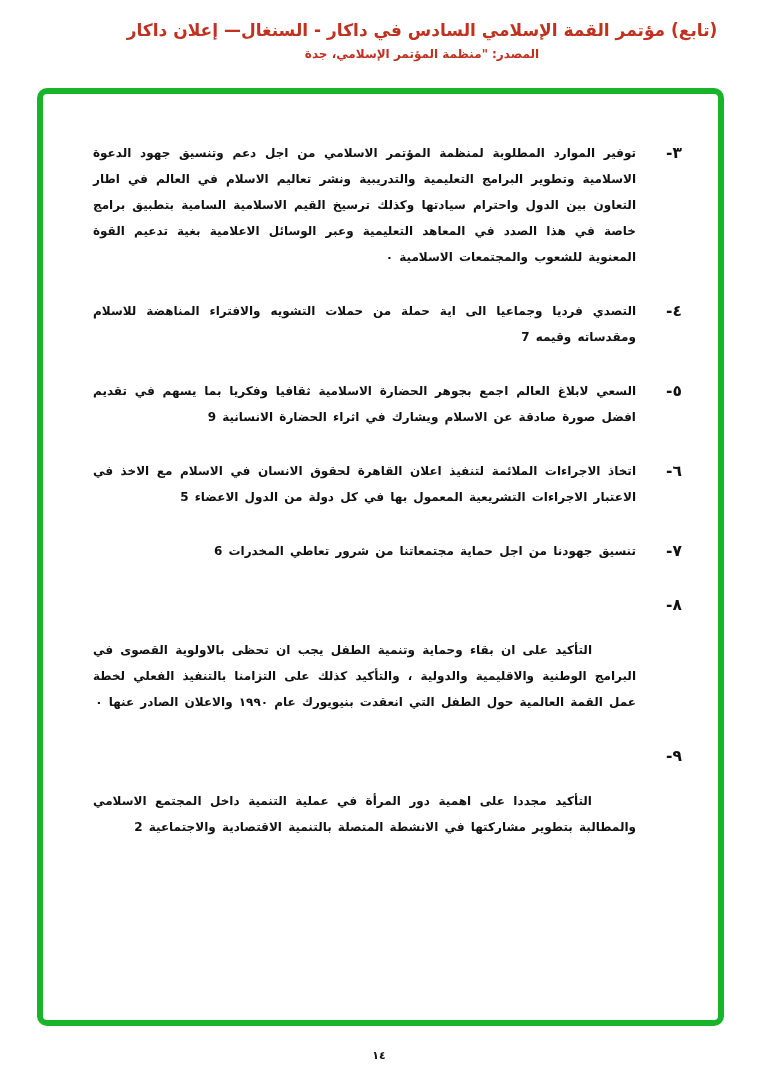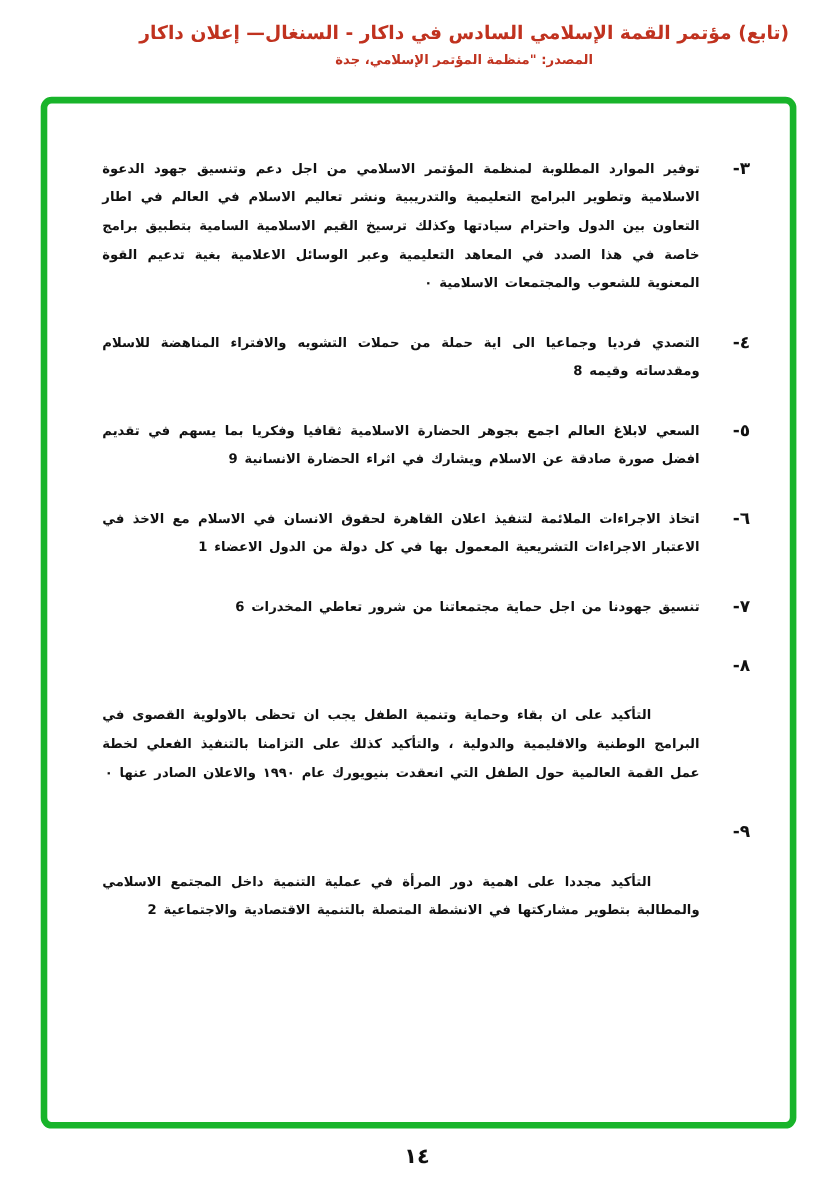--- a/index.html
+++ b/index.html
@@ -73,21 +73,21 @@
   .item.indent .item-text {
     text-indent: 44px;
     margin-top: 45px;
   }
   .footer-page-number {
     position: absolute;
     bottom: 16px;
     left: 0;
     width: 100%;
     text-align: center;
-    font-size: 19px;
+    font-size: 11px;
     font-weight: bold;
     color: #111111;
   }
 </style>
 </head>
 <body>
 
 <div class="page">
 
   <div class="header" style="color: rgb(192, 50, 31);">
@@ -97,31 +97,31 @@
 
   <div class="content-frame" style="border-color: rgb(24, 180, 42);">
 
     <div class="item">
       <div class="item-num">٣-</div>
       <div class="item-text">توفير الموارد المطلوبة لمنظمة المؤتمر الاسلامي من اجل دعم وتنسيق جهود الدعوة الاسلامية وتطوير البرامج التعليمية والتدريبية ونشر تعاليم الاسلام في العالم في اطار التعاون بين الدول واحترام سيادتها وكذلك ترسيخ القيم الاسلامية السامية بتطبيق برامج خاصة في هذا الصدد في المعاهد التعليمية وعبر الوسائل الاعلامية بغية تدعيم القوة المعنوية للشعوب والمجتمعات الاسلامية ٠</div>
     </div>
 
     <div class="item">
       <div class="item-num">٤-</div>
-      <div class="item-text">التصدي فرديا وجماعيا الى اية حملة من حملات التشويه والافتراء المناهضة للاسلام ومقدساته وقيمه 8</div>
+      <div class="item-text">التصدي فرديا وجماعيا الى اية حملة من حملات التشويه والافتراء المناهضة للاسلام ومقدساته وقيمه 7</div>
     </div>
 
     <div class="item">
       <div class="item-num">٥-</div>
       <div class="item-text">السعي لابلاغ العالم اجمع بجوهر الحضارة الاسلامية ثقافيا وفكريا بما يسهم في تقديم افضل صورة صادقة عن الاسلام ويشارك في اثراء الحضارة الانسانية 9</div>
     </div>
 
     <div class="item">
       <div class="item-num">٦-</div>
-      <div class="item-text">اتخاذ الاجراءات الملائمة لتنفيذ اعلان القاهرة لحقوق الانسان في الاسلام مع الاخذ في الاعتبار الاجراءات التشريعية المعمول بها في كل دولة من الدول الاعضاء 1</div>
+      <div class="item-text">اتخاذ الاجراءات الملائمة لتنفيذ اعلان القاهرة لحقوق الانسان في الاسلام مع الاخذ في الاعتبار الاجراءات التشريعية المعمول بها في كل دولة من الدول الاعضاء 5</div>
     </div>
 
     <div class="item">
       <div class="item-num">٧-</div>
       <div class="item-text">تنسيق جهودنا من اجل حماية مجتمعاتنا من شرور تعاطي المخدرات 6</div>
     </div>
 
     <div class="item indent">
       <div class="item-num">٨-</div>
       <div class="item-text">التأكيد على ان بقاء وحماية وتنمية الطفل يجب ان تحظى بالاولوية القصوى في البرامج الوطنية والاقليمية والدولية ، والتأكيد كذلك على التزامنا بالتنفيذ الفعلي لخطة عمل القمة العالمية حول الطفل التي انعقدت بنيويورك عام ١٩٩٠ والاعلان الصادر عنها ٠</div>

